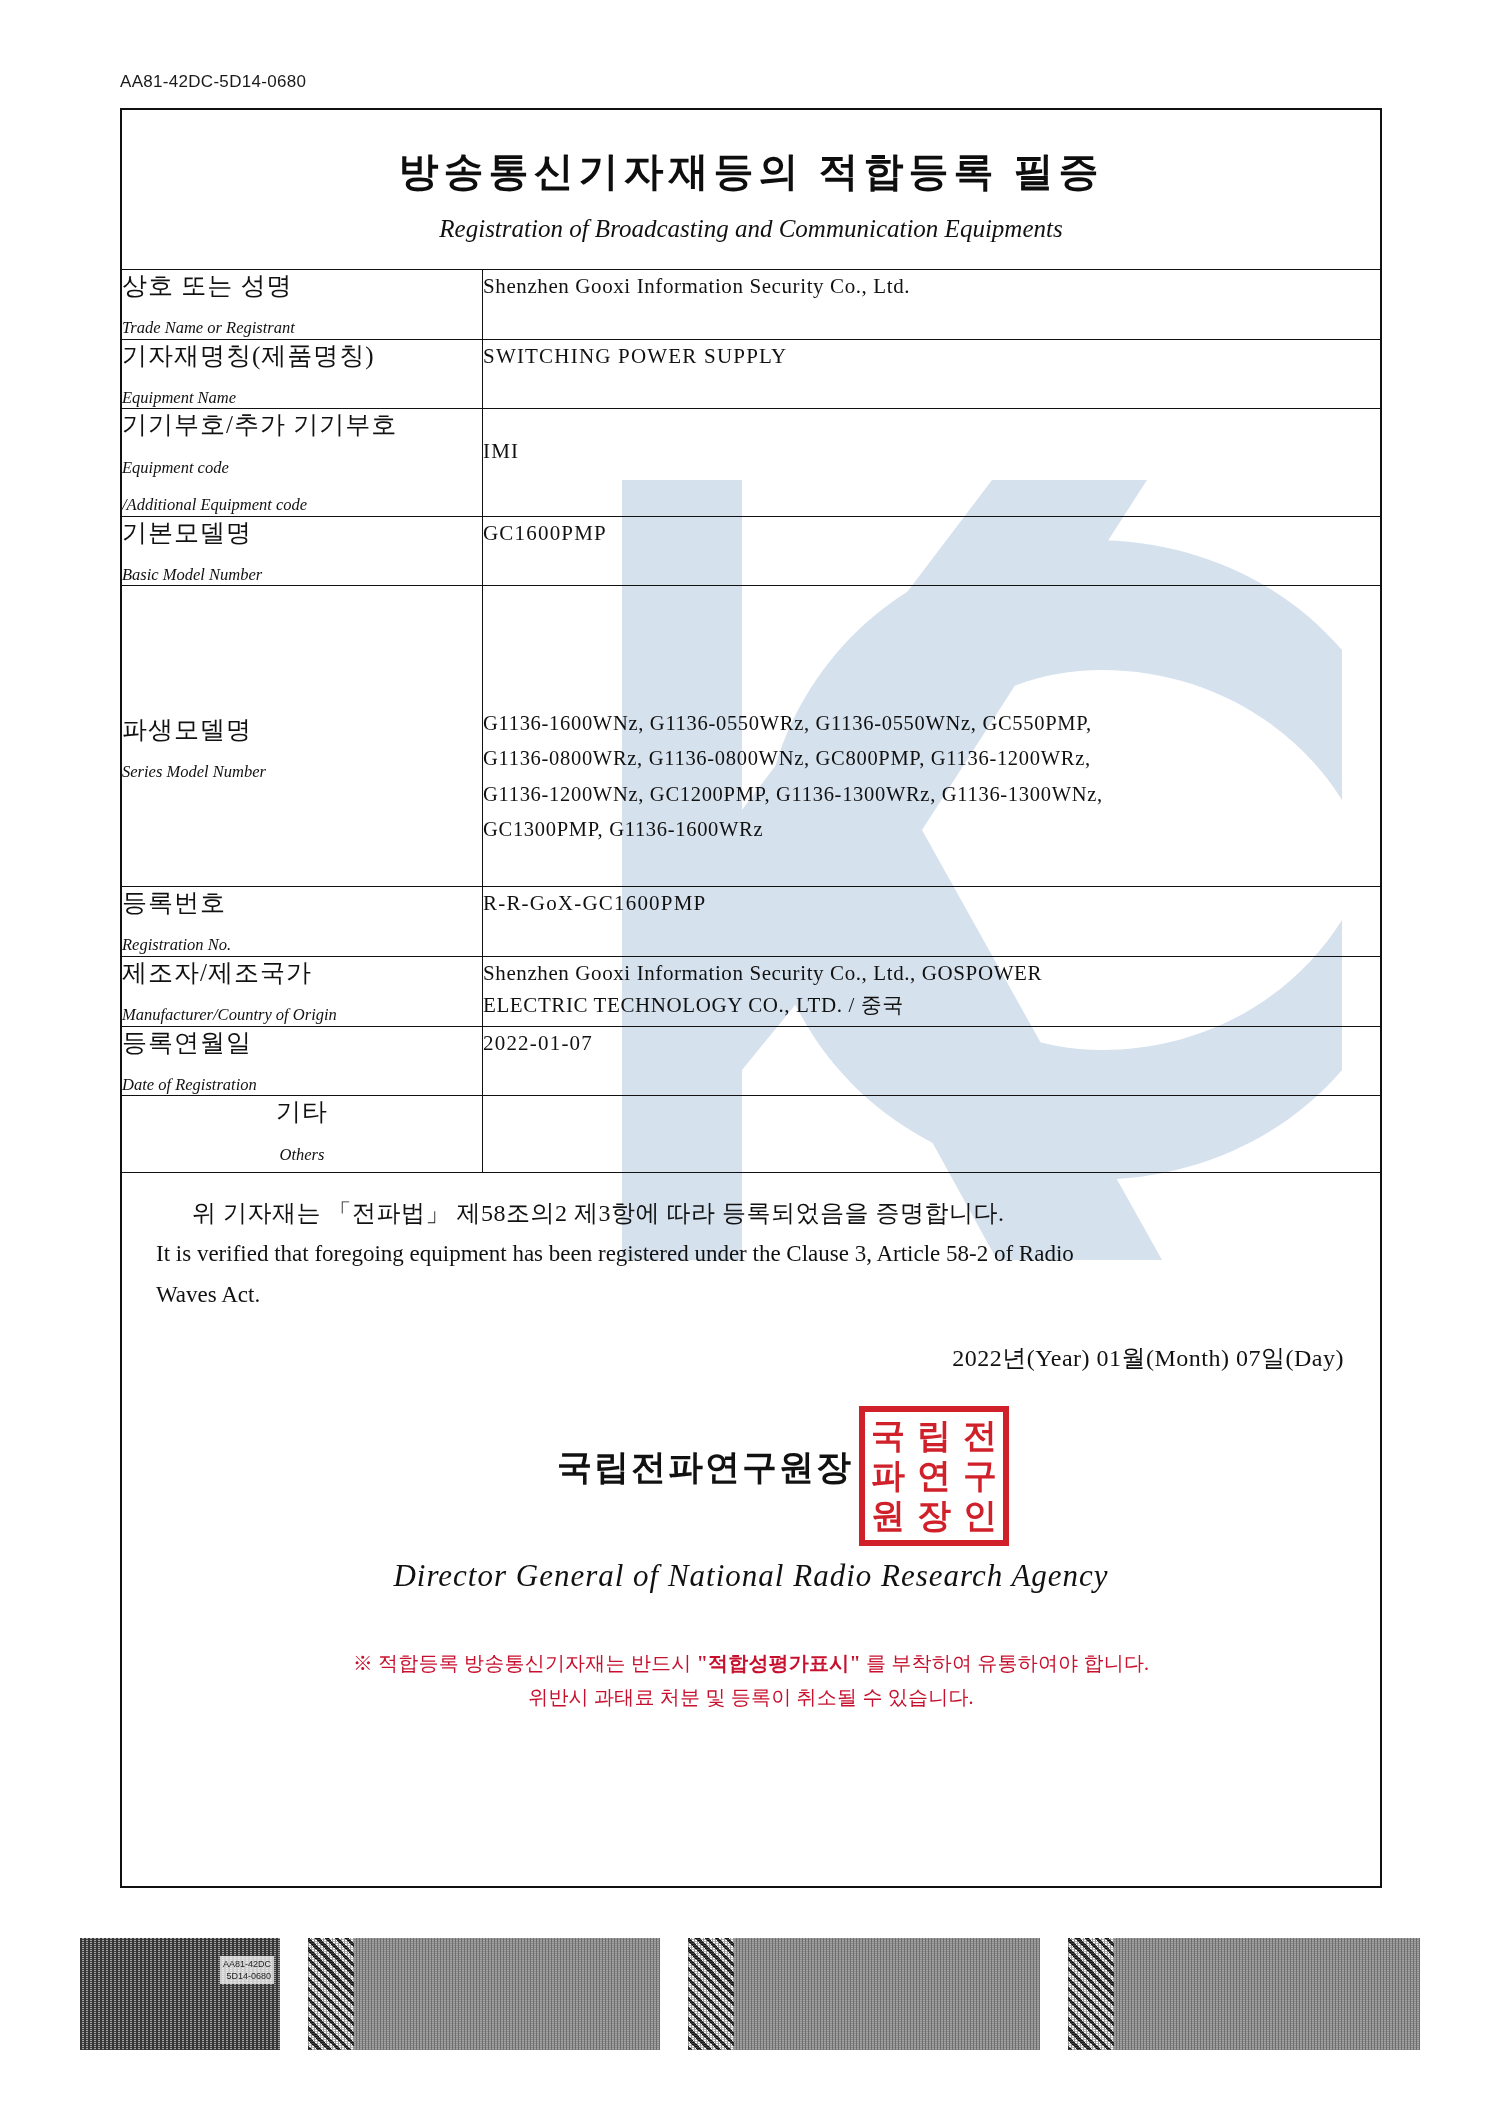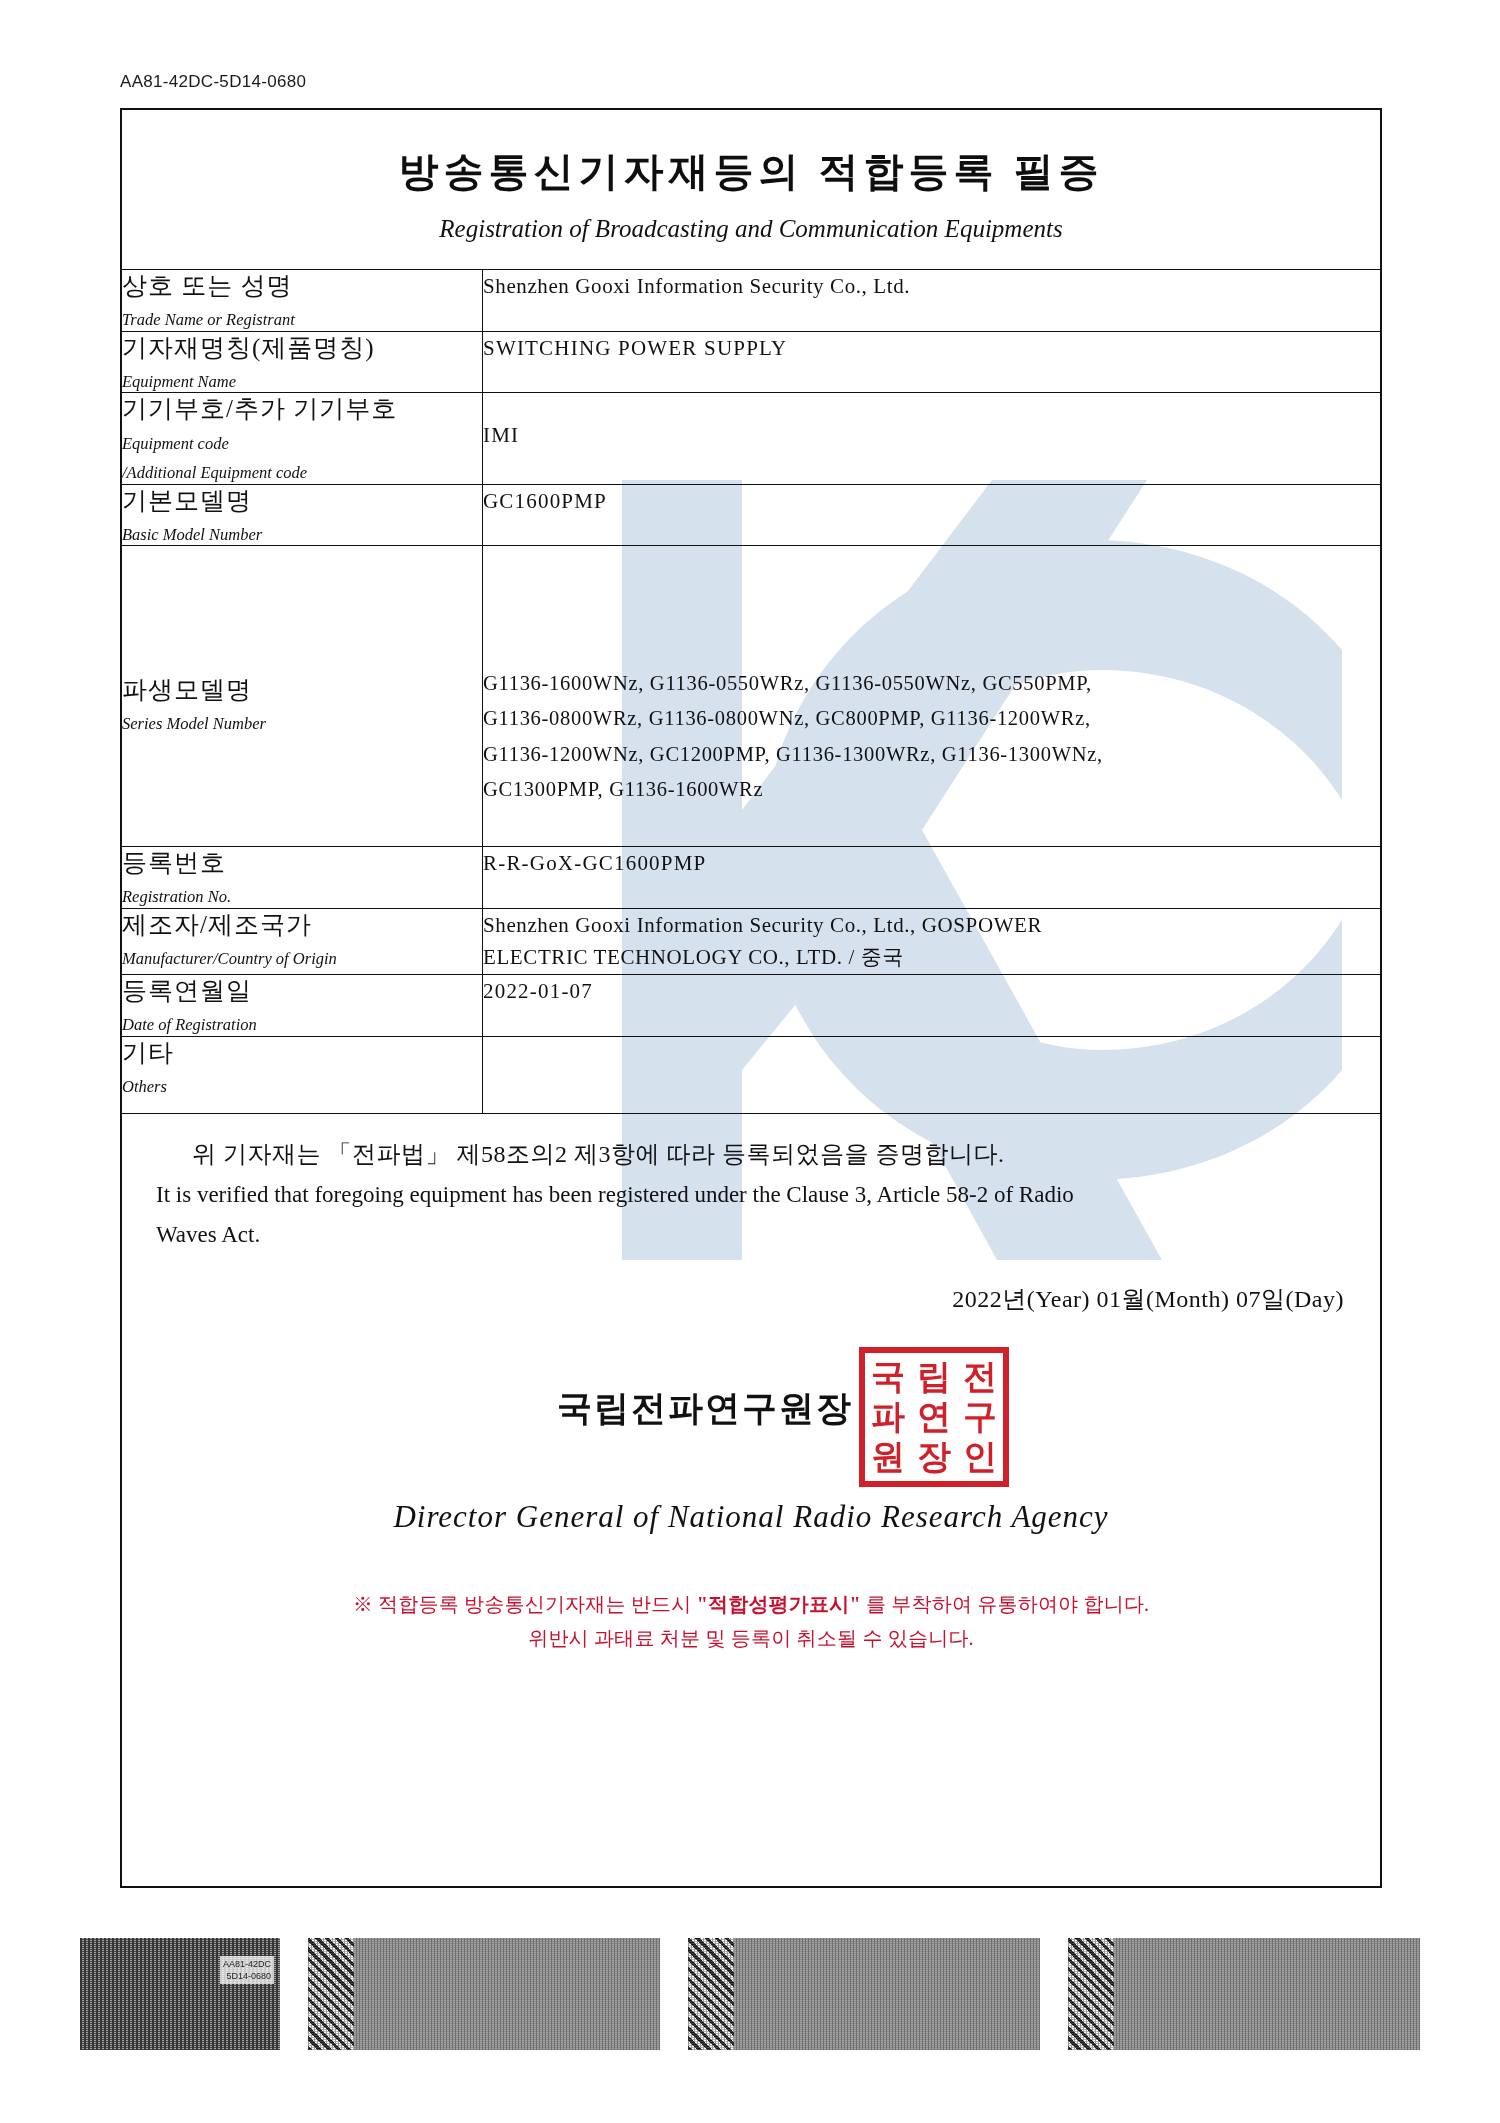--- a/index.html
+++ b/index.html
@@ -86,21 +86,21 @@
     width: 100%;
     border-collapse: collapse;
     table-layout: fixed;
   }
   table.cert td {
     border-top: 1.5px solid #111;
     border-bottom: 0;
     padding: 0;
     vertical-align: top;
   }
-  table.cert tr:last-child td { border-bottom: 0; }
+  table.cert tr:last-child td { border-bottom: 0; text-align: center; }
 
   td.label {
     width: 360px;
     border-right: 1.5px solid #111;
     padding: 12px 0 12px 24px;
   }
   td.value {
     padding: 14px 0 12px 18px;
   }
 
@@ -111,21 +111,21 @@
     letter-spacing: 1px;
     color: #111;
     line-height: 1.25;
   }
   .lab-en {
     font-family: "Liberation Serif", serif;
     font-style: italic;
     font-size: 16.5px;
     color: #111;
     line-height: 1.3;
-    margin-top: 8px;
+    margin-top: 16px;
   }
   .val {
     font-family: "Liberation Serif", serif;
     font-size: 21px;
     letter-spacing: 0.6px;
     color: #111;
     line-height: 1.55;
   }
   .val-mono-ish {
     font-family: "Liberation Serif", serif;

